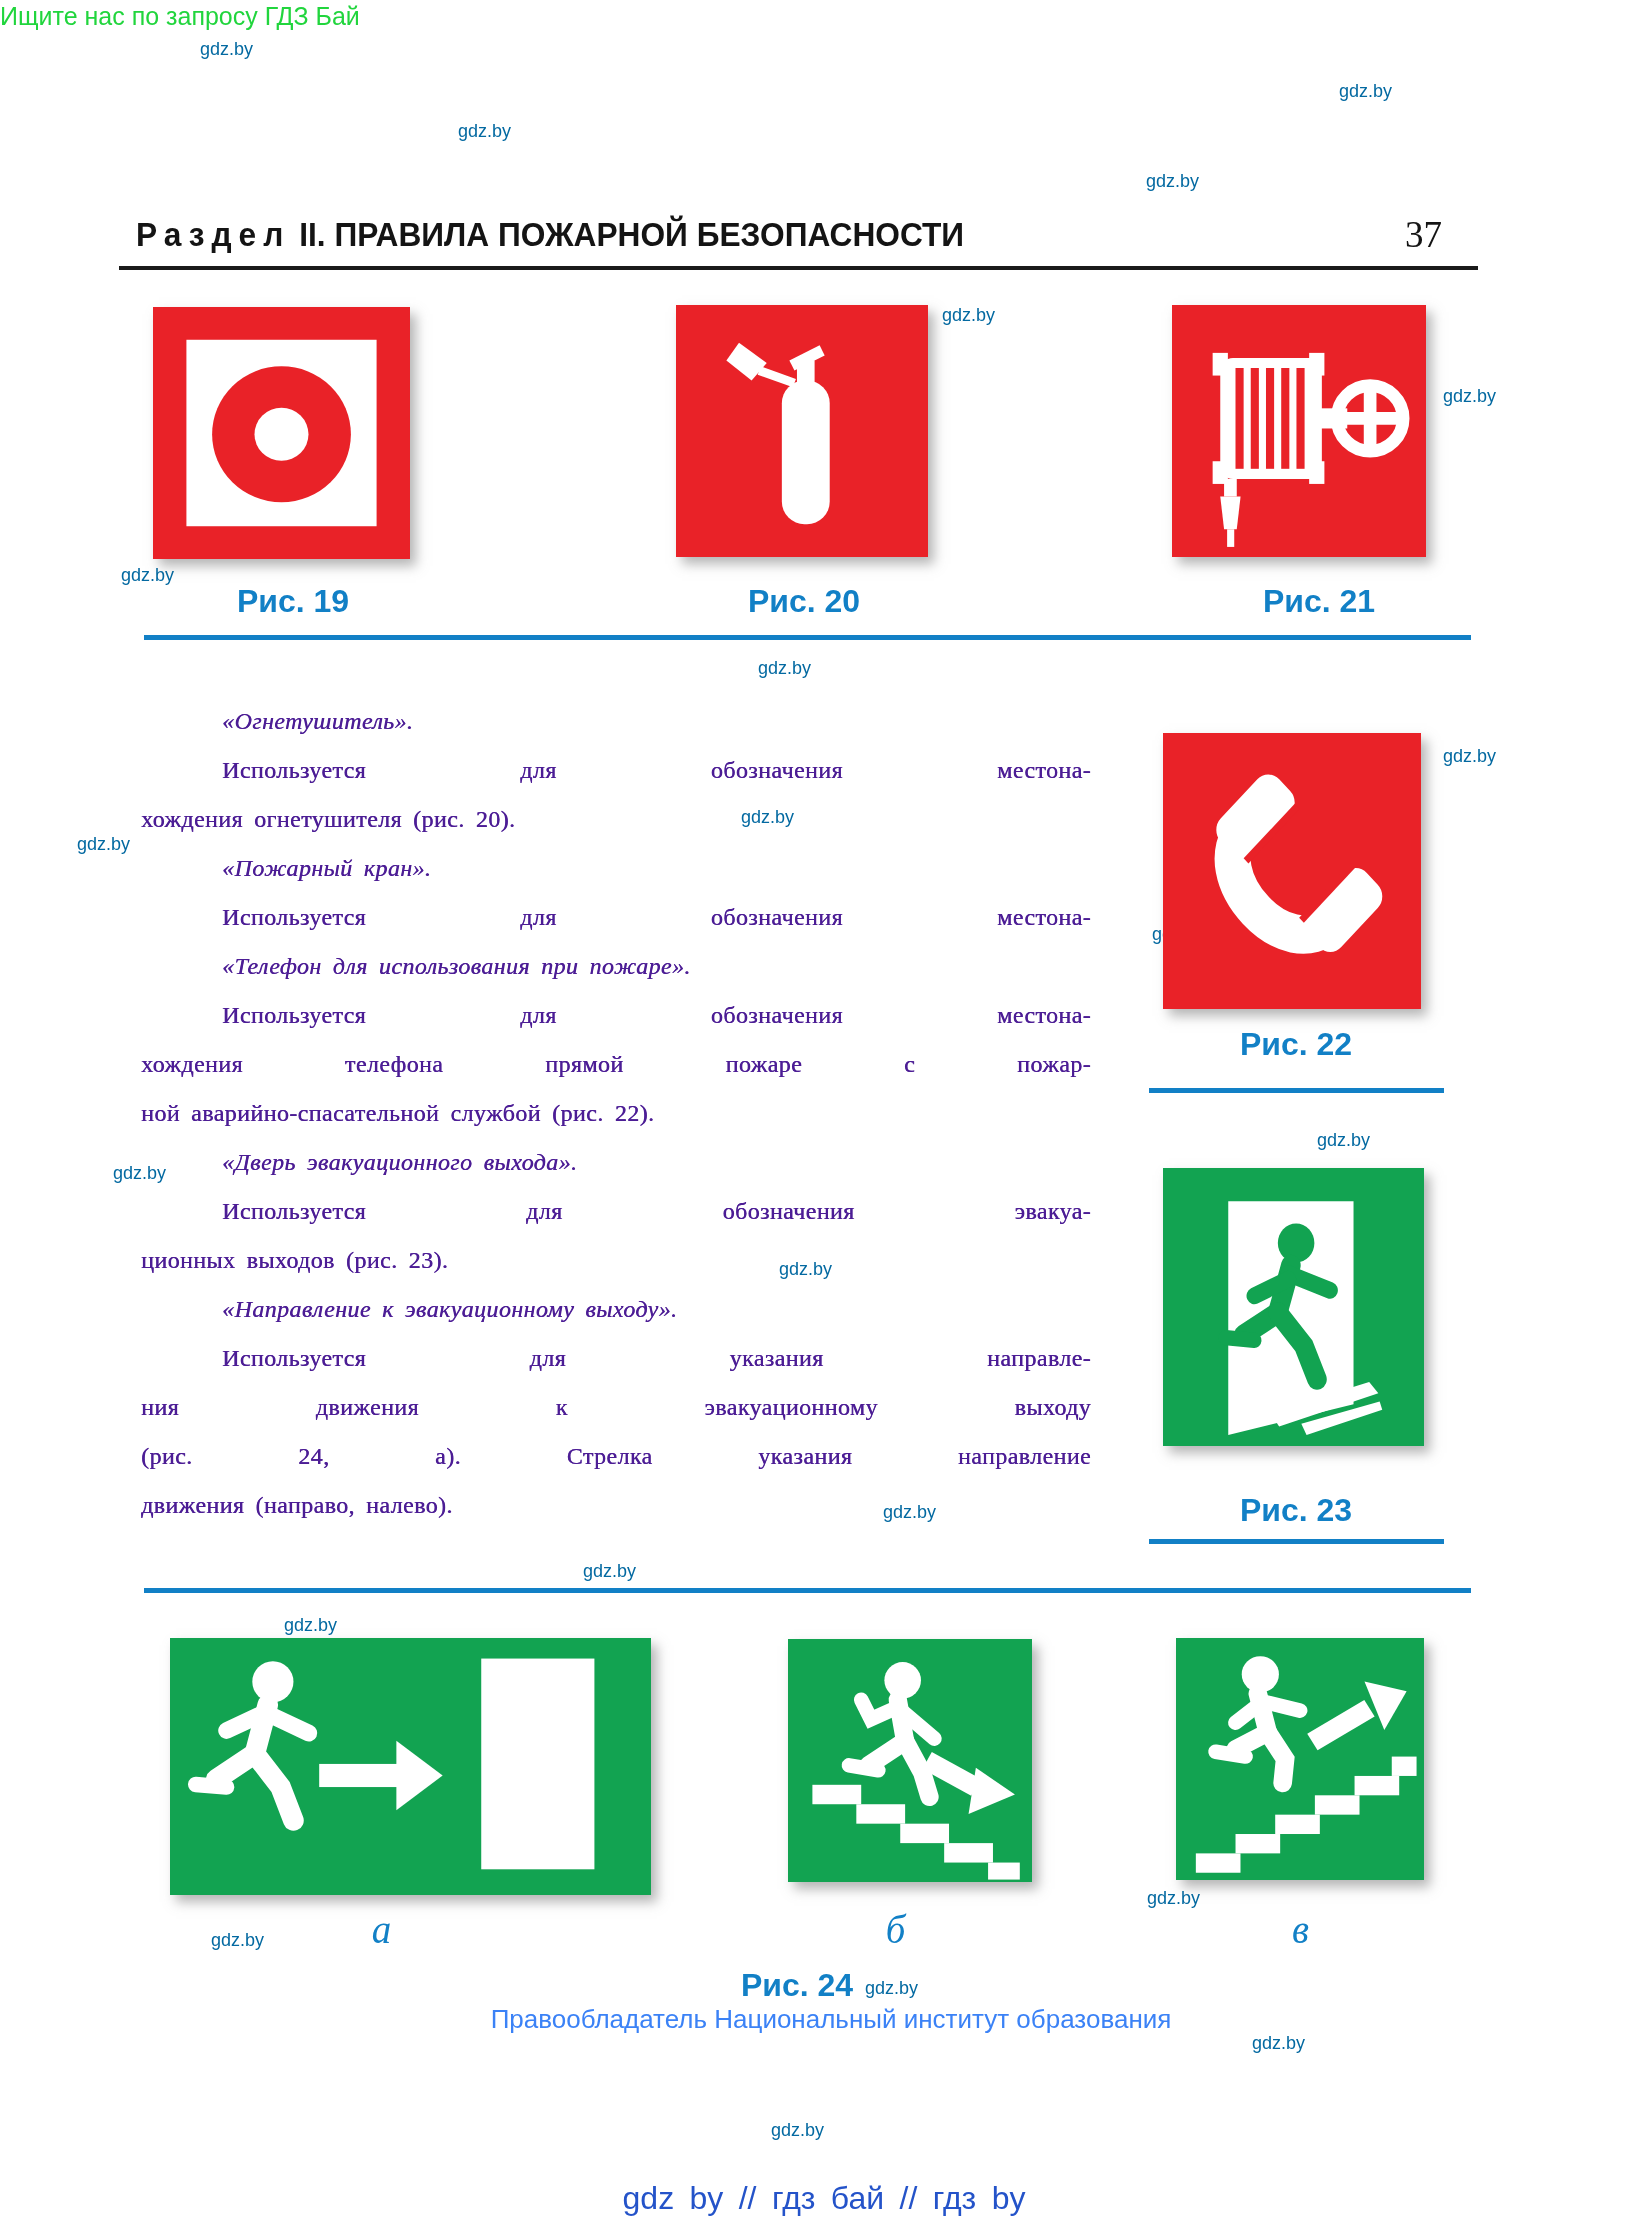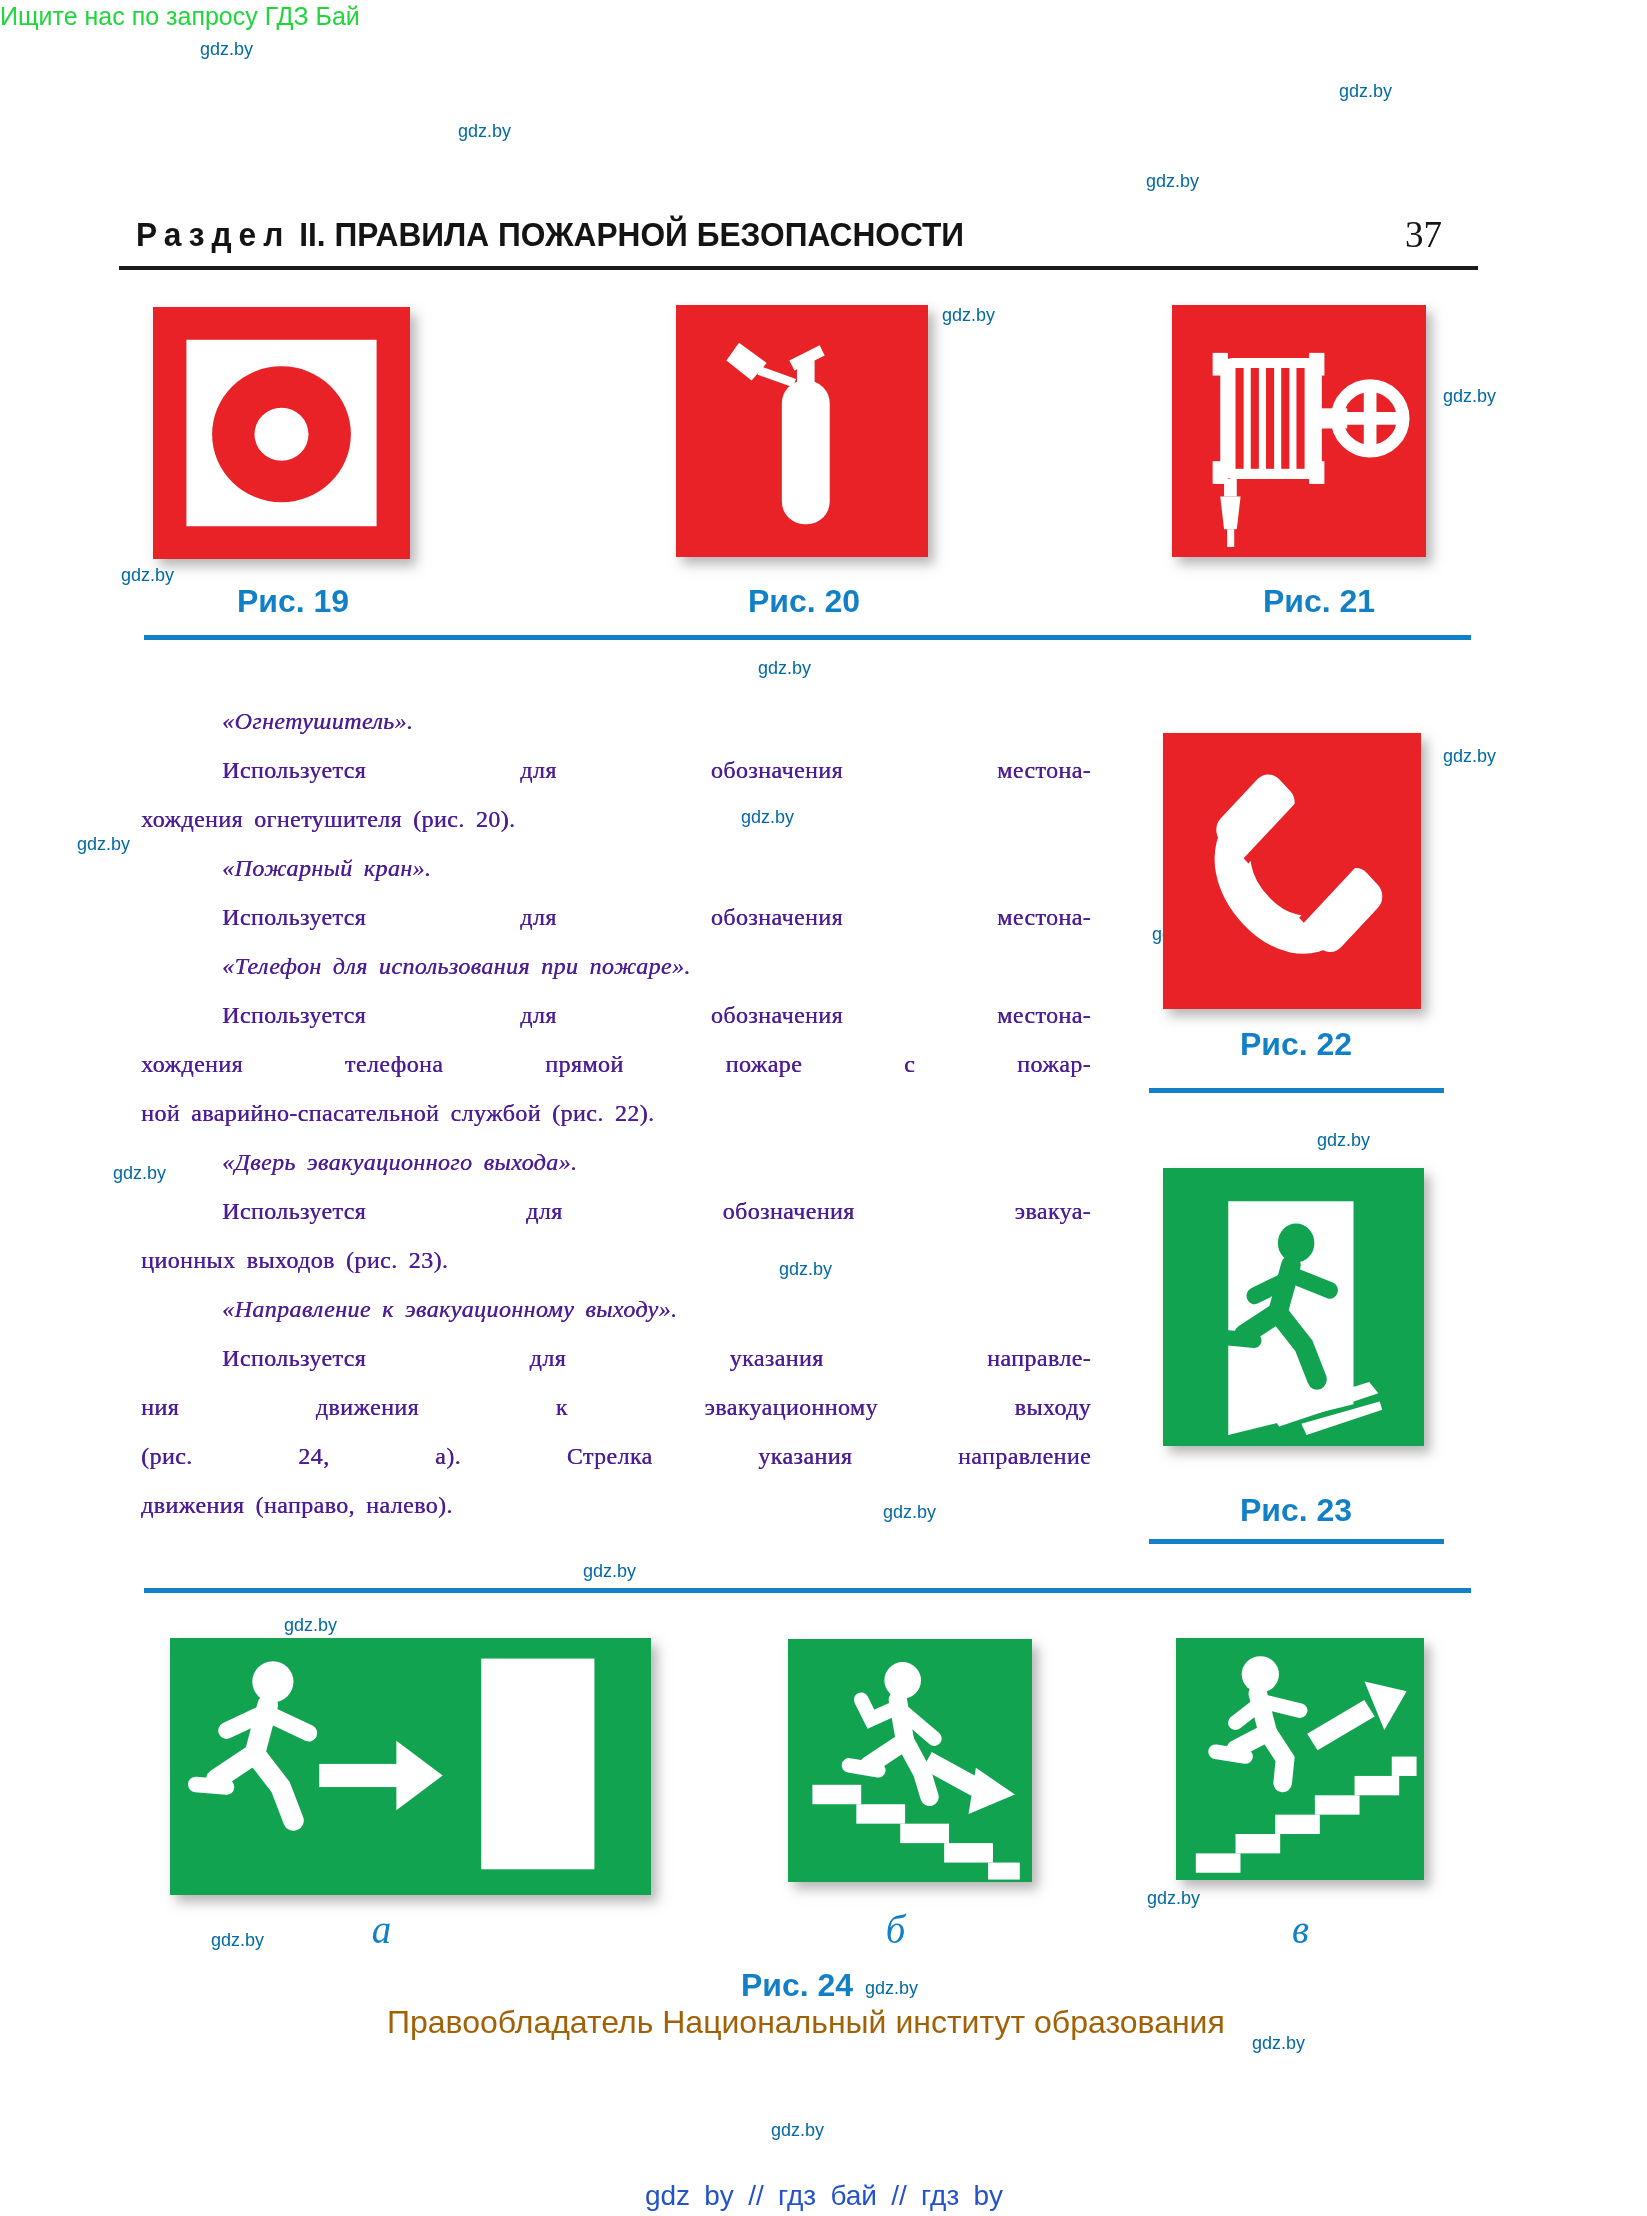--- a/index.html
+++ b/index.html
@@ -26,22 +26,22 @@
         font-family:"Liberation Serif",serif;font-size:24px;
         text-shadow:0.4px 0 0 currentColor;letter-spacing:0.4px;word-spacing:4.8px;}
   .ln{height:49px;line-height:49px;white-space:nowrap;}
   .ln.j{white-space:normal;text-align:justify;text-align-last:justify;}
   .ln.ind{padding-left:81px;}
   .ln.it{font-style:italic;}
   
   .lbl{width:81px;text-align:center;font-family:"Liberation Serif",serif;font-style:italic;
        font-size:39px;color:#1280c6;}
   
-  .copyright{left:387px;top:2004px;width:888px;font-size:32px;color:#a16207;white-space:nowrap;}
-  .links{left:0;top:2180px;width:1648px;text-align:center;font-size:28px;color:#2453c9;word-spacing:6.5px;}
+  .copyright{left:387px;top:2004px;width:888px;text-align:center;font-size:26px;color:#3b82f6;white-space:nowrap;}
+  .links{left:0;top:2180px;width:1648px;text-align:center;font-size:32px;color:#2453c9;word-spacing:6.5px;}
 </style>
 </head>
 <body>
 
 <div id="canvas">
 
   <div class="abs promo">Ищите нас по запросу ГДЗ Бай</div>
 
   <span class="abs wm" style="left:200px;top:39px">gdz.by</span>
   <span class="abs wm" style="left:1339px;top:81px">gdz.by</span>

